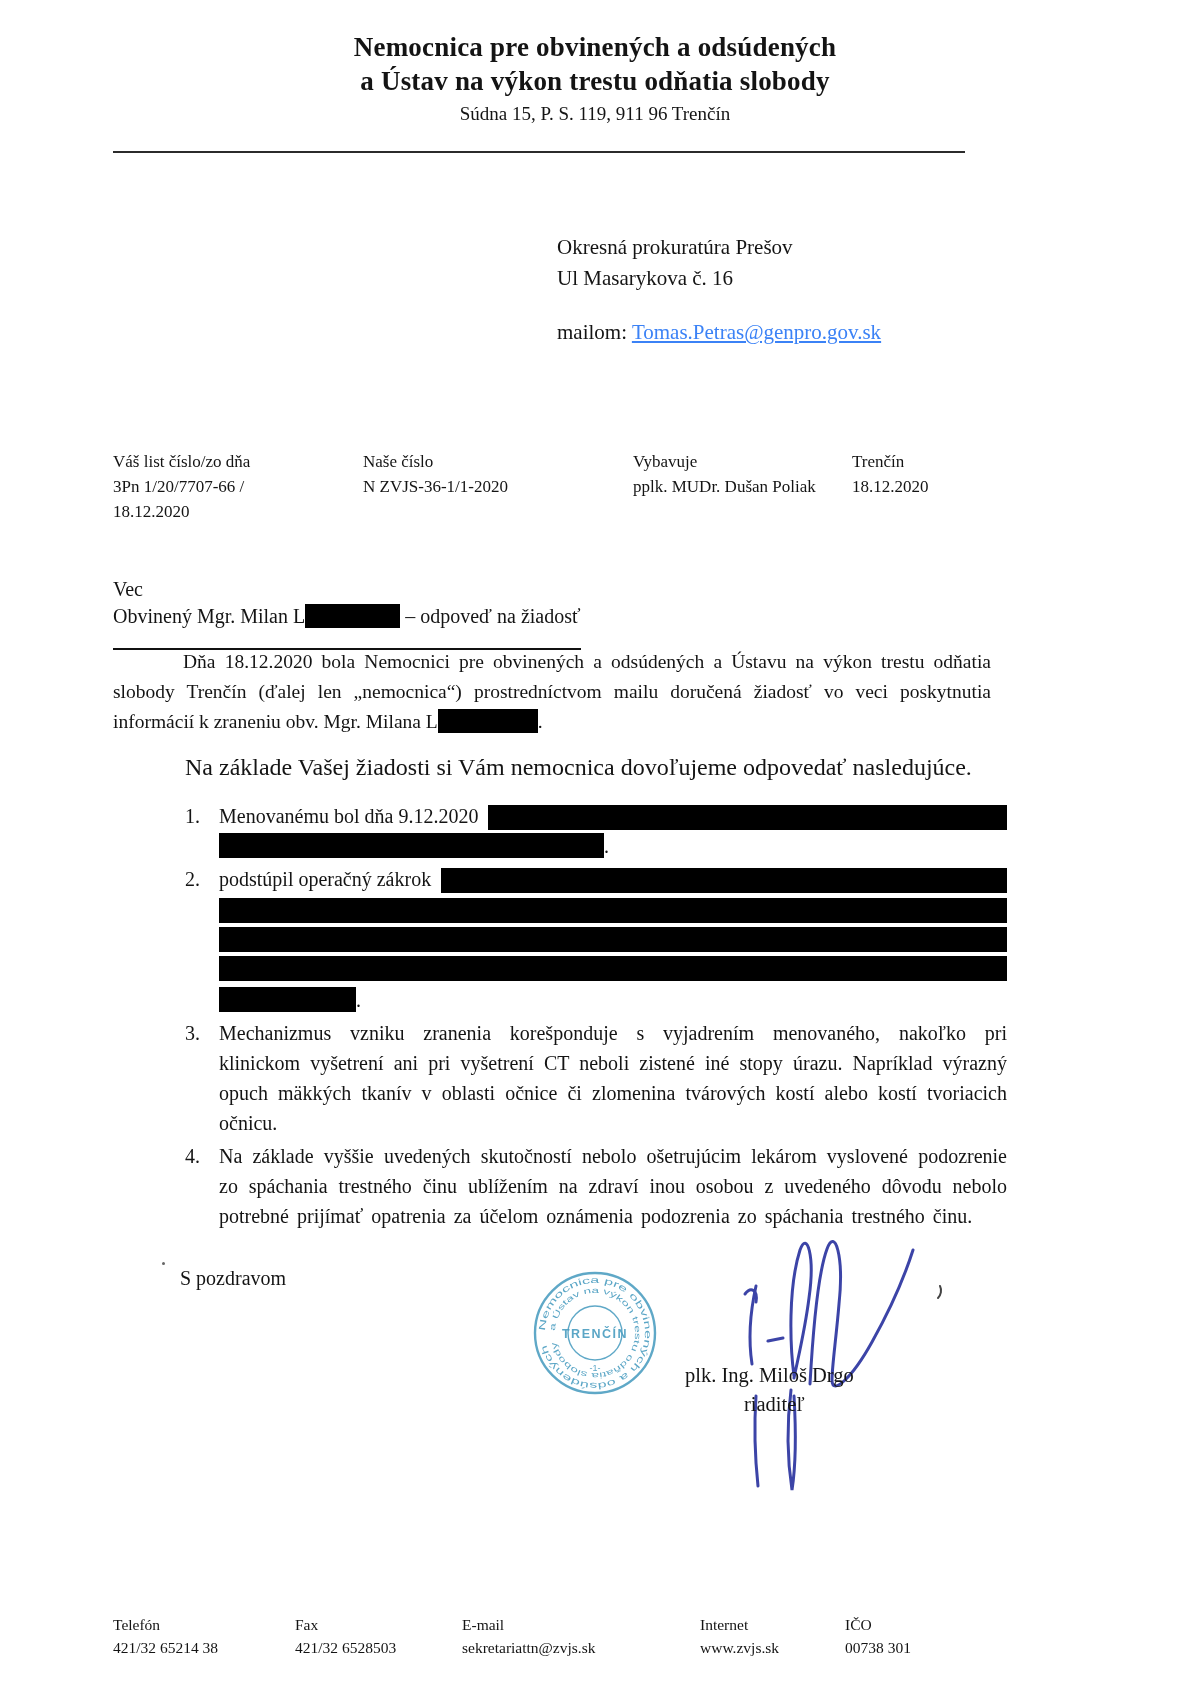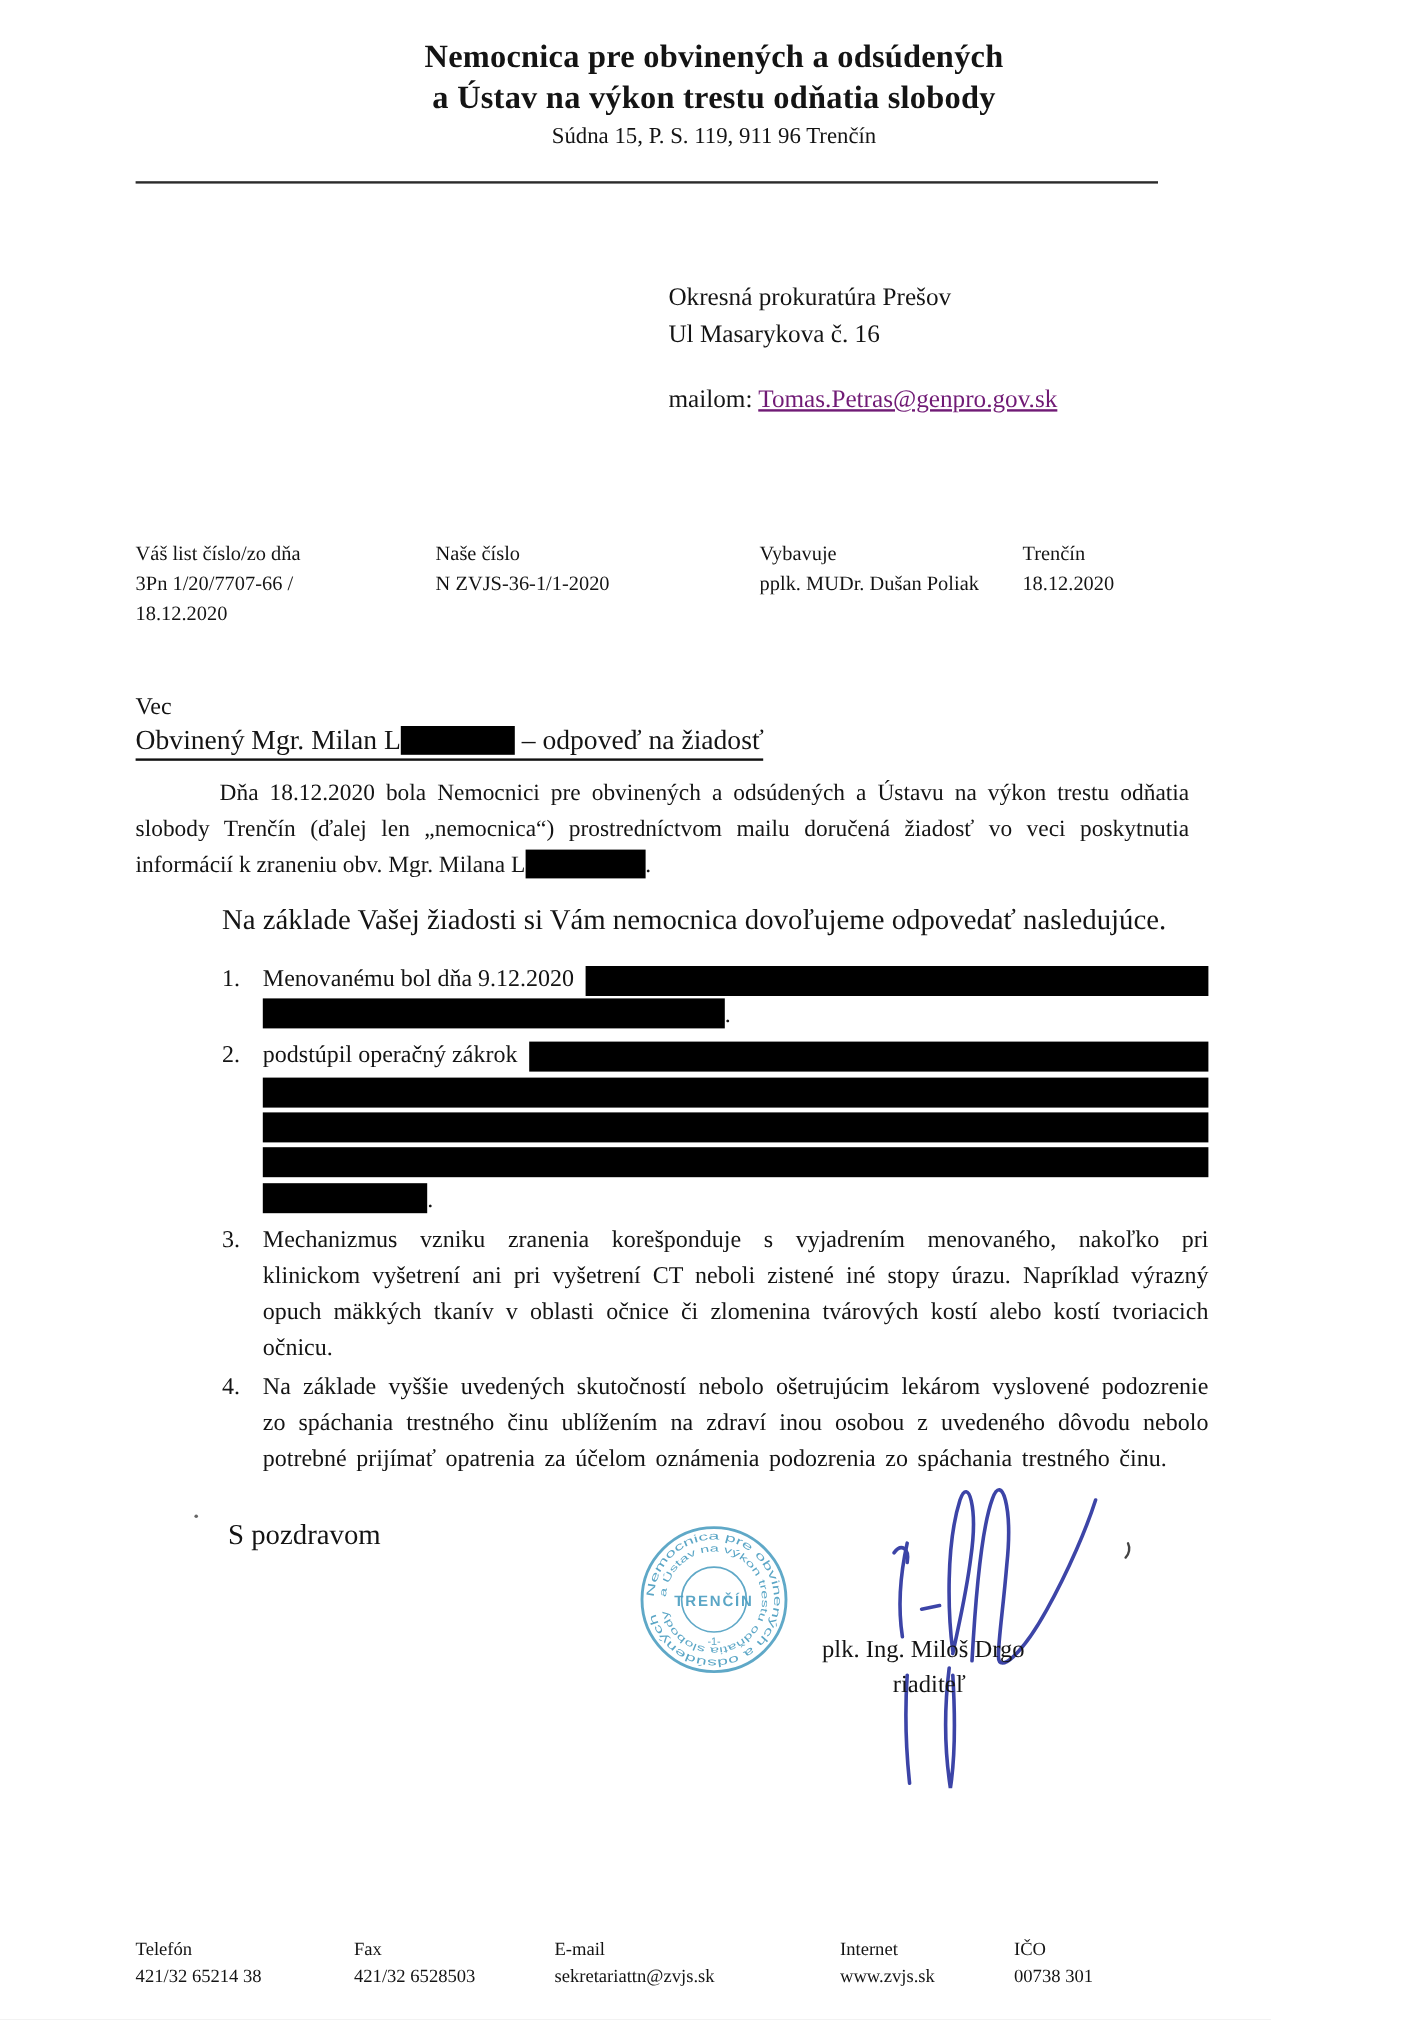--- a/index.html
+++ b/index.html
@@ -10,48 +10,48 @@
     overflow:hidden;
   }
   
   .letterhead{position:absolute;top:30px;left:0;width:100%;text-align:center;}
   .org-line{font-size:27px;font-weight:bold;line-height:34px;letter-spacing:.2px;}
   .org-addr{font-size:19px;margin-top:5px;}
   .head-rule{position:absolute;top:151px;left:113px;width:852px;height:2px;background:#2b2b2b;}
   
   .recipient{position:absolute;top:232px;left:557px;font-size:21px;line-height:31px;}
   .mail-line{margin-top:23px;}
-  .mail-link{color:#701a75;text-decoration:underline;cursor:pointer;}
+  .mail-link{color:#3b82f6;text-decoration:underline;cursor:pointer;}
   
   .ref-col{position:absolute;top:449px;font-size:17px;line-height:25px;}
   .ref-c1{left:113px;} .ref-c2{left:363px;} .ref-c3{left:597px;margin-left:36px;} .ref-c4{left:852px;}
   
   .vec{position:absolute;left:113px;top:578px;font-size:20px;}
-  .subject-line{position:absolute;left:113px;top:604px;font-size:23px;
-    border-bottom:2px solid #111;padding-bottom:2px;}
+  .subject-line{position:absolute;left:113px;top:604px;font-size:20px;
+    border-bottom:2px solid #111;padding-bottom:20px;}
   .redact{display:inline-block;background:#000;vertical-align:-5px;}
   .redact-subject{width:95px;height:24px;}
   .redact-inline{width:100px;height:24px;}
   
   .para1{position:absolute;left:113px;top:647px;width:878px;font-size:19.5px;
     line-height:30px;text-align:justify;text-indent:70px;}
   .para2{position:absolute;left:185px;top:754px;font-size:24px;}
   .list{position:absolute;left:185px;top:801px;width:822px;font-size:20px;line-height:30px;}
   .item{display:flex;margin-bottom:3px;}
   .item-num{width:34px;flex:none;}
   .item-content{flex:1;min-width:0;}
   .just{text-align:justify;word-spacing:3px;}
   .just-force{text-align:justify;text-align-last:justify;word-spacing:2px;}
   .flexline{display:flex;align-items:center;}
   .flexline .bar-grow{flex:1;height:25px;background:#000;margin-left:10px;margin-top:2px;}
   .bar-full{height:25px;background:#000;margin:4px 0;}
   .bar-inline{display:inline-block;height:25px;background:#000;vertical-align:-5px;}
   .w385{width:385px;} .w137{width:137px;}
   
-  .salutation{position:absolute;left:190px;top:1267px;font-size:24px;text-align:center;}
+  .salutation{position:absolute;left:180px;top:1267px;font-size:20px;text-align:center;}
   .artifact-dot{position:absolute;left:162px;top:1262px;width:3px;height:3px;background:#666;border-radius:50%;}
   .stamp-wrap{position:absolute;left:520px;top:1258px;width:150px;height:150px;}
   .sig-wrap{position:absolute;left:690px;top:1228px;width:280px;height:275px;}
   .signer-name{position:absolute;left:685px;top:1364px;font-size:20.5px;}
   .signer-title{position:absolute;left:744px;top:1393px;font-size:20.5px;}
   
   .foot-col{position:absolute;top:1613px;font-size:15.5px;line-height:23px;}
   .fc1{left:113px;} .fc2{left:295px;} .fc3{left:462px;} .fc4{left:700px;} .fc5{left:845px;}
 </style>
 </head>

